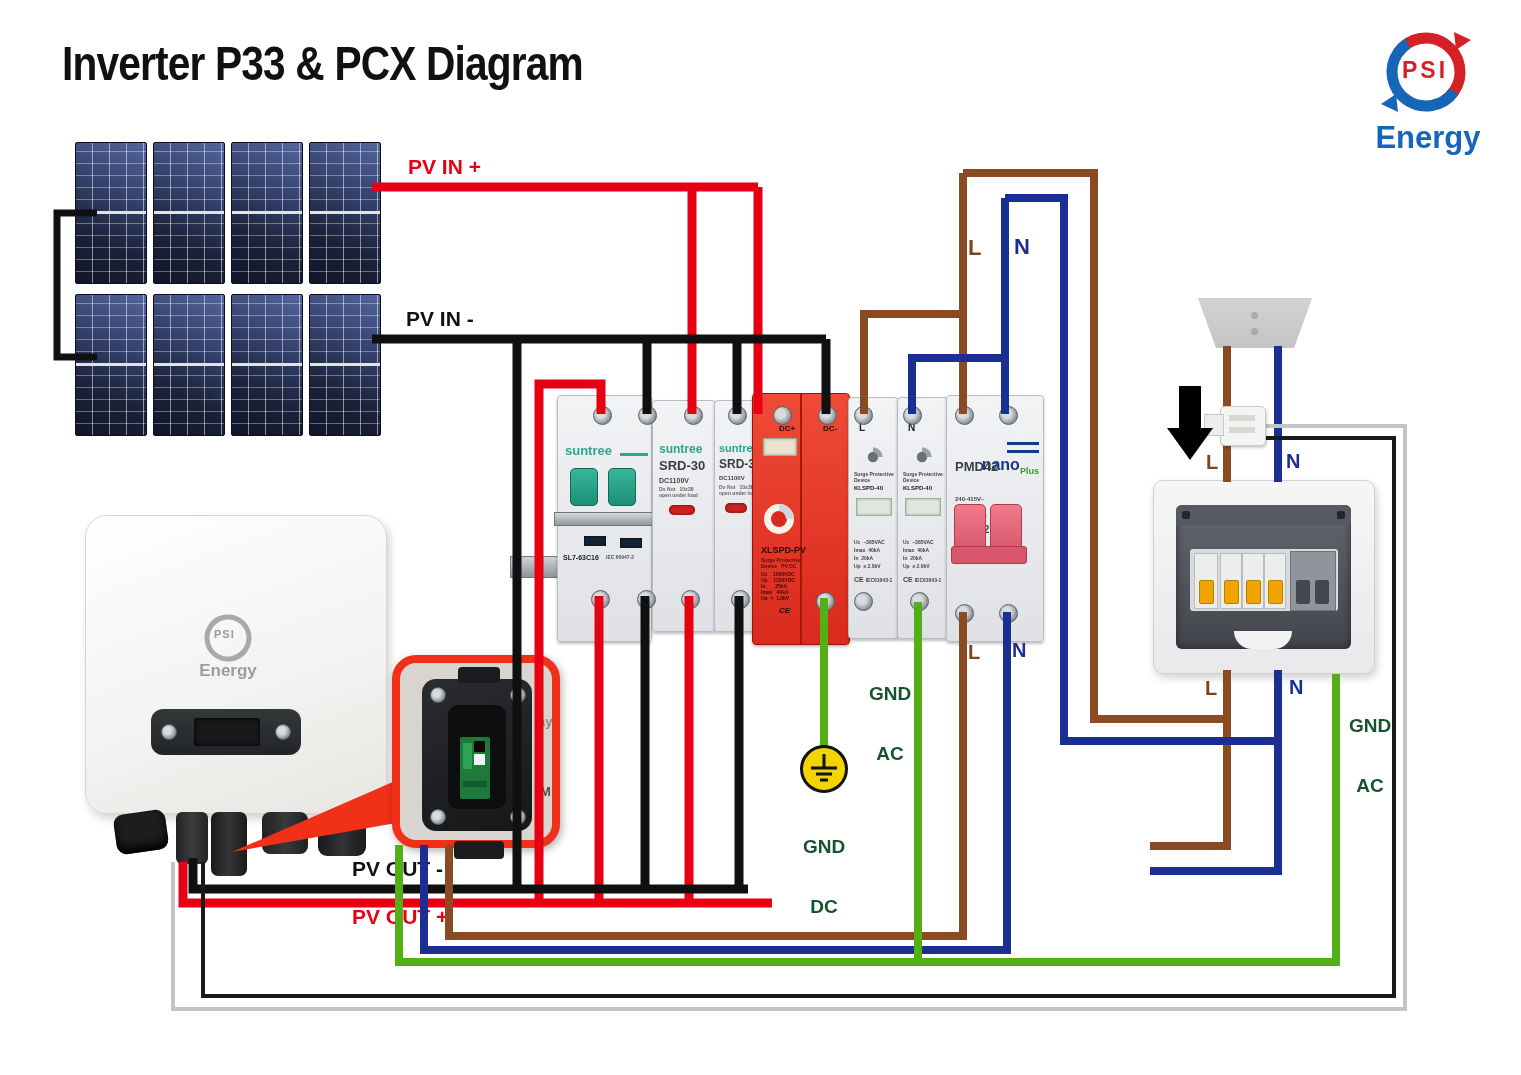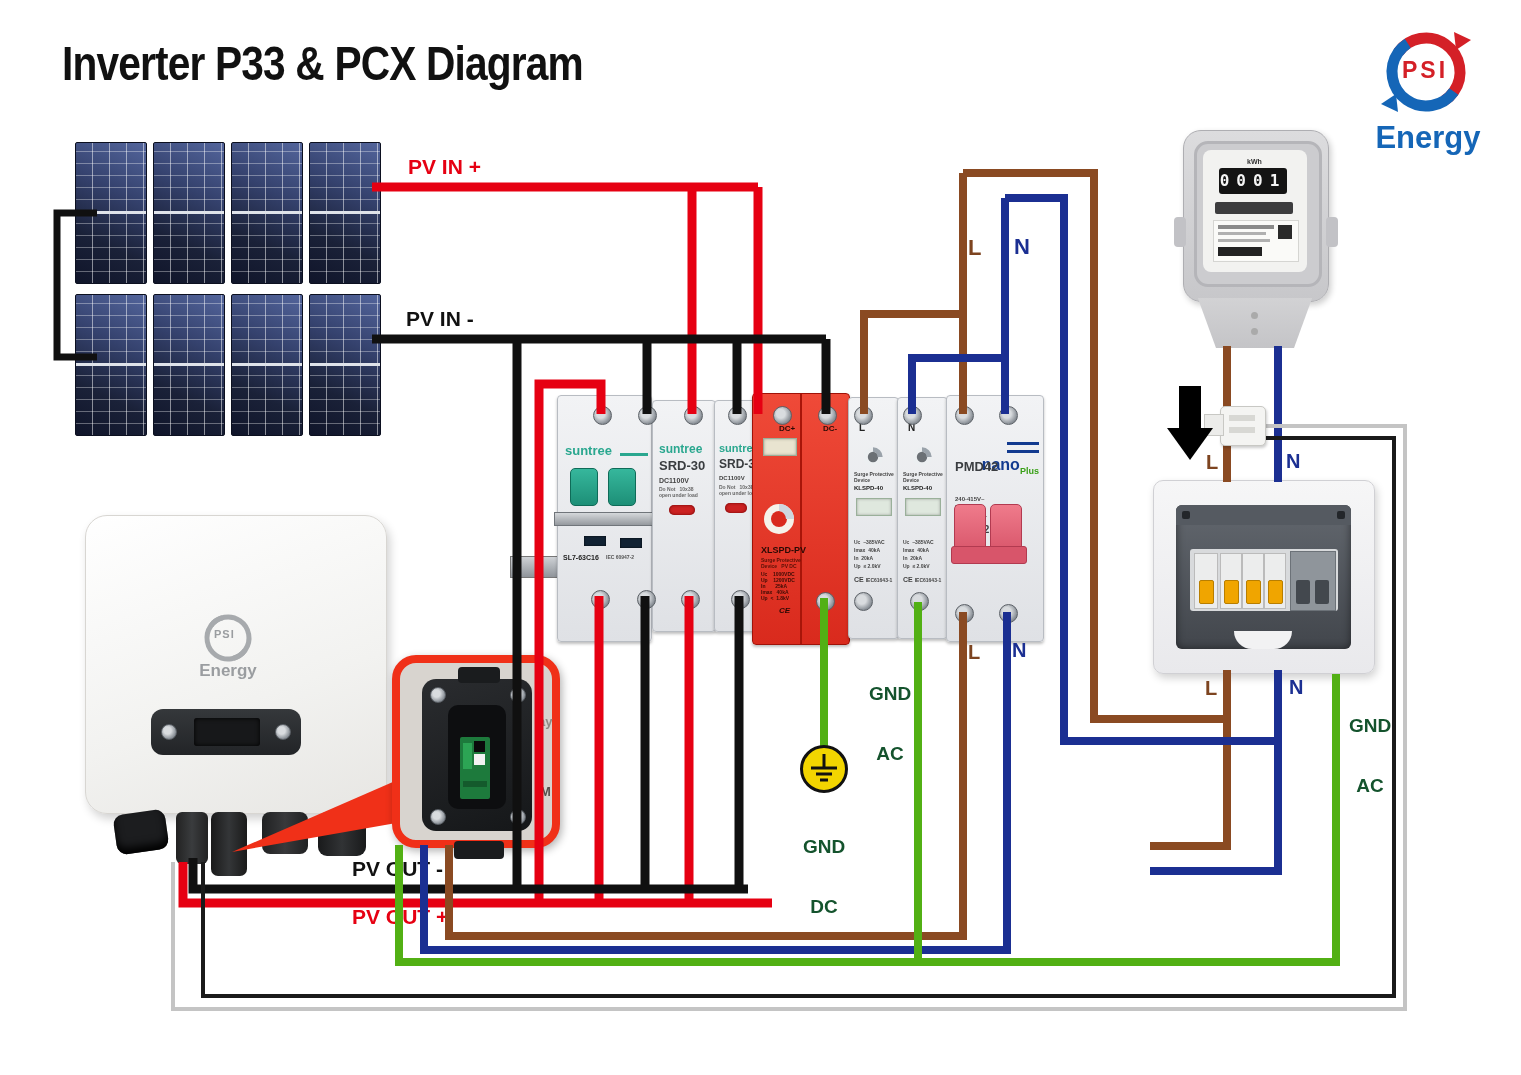--- a/index.html
+++ b/index.html
@@ -226,40 +226,20 @@
   <div class="scr" style="left:591px;top:590px;"></div>
   <div class="scr" style="left:637px;top:590px;"></div>
   <div class="scr" style="left:681px;top:590px;"></div>
   <div class="scr" style="left:731px;top:590px;"></div>
   <div class="scr" style="left:816px;top:592px;"></div>
   <div class="scr" style="left:854px;top:592px;"></div>
   <div class="scr" style="left:910px;top:592px;"></div>
   <div class="scr" style="left:955px;top:604px;"></div>
   <div class="scr" style="left:999px;top:604px;"></div>
 
-  <div class="c" style="left:1183px;top:130px;width:144px;height:170px;background:linear-gradient(180deg,#dcdcde,#c7c7ca);border:1px solid #aeaeb2;border-radius:18px;box-shadow:2px 3px 6px rgba(0,0,0,.2);">
-    <div class="c" style="left:10px;top:10px;width:122px;height:140px;background:#cccccf;border:3px solid #b5b5b9;border-radius:14px;">
-      <div class="c" style="left:6px;top:6px;width:104px;height:122px;background:#f2f2f0;border-radius:8px;">
-        <div class="tinytxt" style="left:44px;top:8px;font-size:7px;color:#333;">kWh</div>
-        <div class="c" style="left:16px;top:18px;width:68px;height:26px;background:#141414;border-radius:3px;color:#f5f5f5;font-family:'DejaVu Sans Mono',monospace;font-size:16px;font-weight:bold;letter-spacing:7px;text-align:center;line-height:26px;">
-          <span>0001</span>
-        </div>
-        <div class="c" style="left:12px;top:52px;width:78px;height:12px;background:#3c3c3e;border-radius:2px;"></div>
-        <div class="c" style="left:10px;top:70px;width:84px;height:40px;background:#fafaf8;border:1px solid #d5d5d2;">
-          <div class="c" style="left:4px;top:4px;width:56px;height:4px;background:#8a8a8a;"></div>
-          <div class="c" style="left:4px;top:11px;width:48px;height:3px;background:#b0b0b0;"></div>
-          <div class="c" style="left:64px;top:4px;width:14px;height:14px;background:#2a2a2a;"></div>
-          <div class="c" style="left:4px;top:18px;width:52px;height:3px;background:#b0b0b0;"></div>
-          <div class="c" style="left:4px;top:26px;width:44px;height:9px;background:#222;"></div>
-        </div>
-      </div>
-    </div>
-    <div class="c" style="left:-10px;top:86px;width:12px;height:30px;background:#c2c2c6;border-radius:4px;"></div>
-    <div class="c" style="left:142px;top:86px;width:12px;height:30px;background:#c2c2c6;border-radius:4px;"></div>
-  </div>
   <div class="c" style="left:1190px;top:298px;width:130px;height:50px;background:linear-gradient(180deg,#d2d2d4,#c4c4c7);clip-path:polygon(6% 0,94% 0,80% 100%,20% 100%);">
     <div class="c" style="left:61px;top:14px;width:7px;height:7px;border-radius:50%;background:#aaa;"></div>
     <div class="c" style="left:61px;top:30px;width:7px;height:7px;border-radius:50%;background:#aaa;"></div>
   </div>
 
   <div class="c" style="left:1153px;top:480px;width:220px;height:192px;background:linear-gradient(180deg,#f6f6f7,#e9e9ec);border:1px solid #d0d0d4;border-radius:10px;box-shadow:2px 4px 8px rgba(0,0,0,.18);">
     <div class="c" style="left:22px;top:24px;width:175px;height:144px;background:linear-gradient(180deg,#62676e,#42464c);border-radius:6px;box-shadow:inset 0 0 8px rgba(0,0,0,.5);">
       <div class="c" style="left:0;top:0;width:175px;height:20px;background:#555a61;border-radius:6px 6px 0 0;"></div>
       <div class="c" style="left:6px;top:6px;width:8px;height:8px;background:#23262a;border-radius:2px;"></div>
       <div class="c" style="left:161px;top:6px;width:8px;height:8px;background:#23262a;border-radius:2px;"></div>

